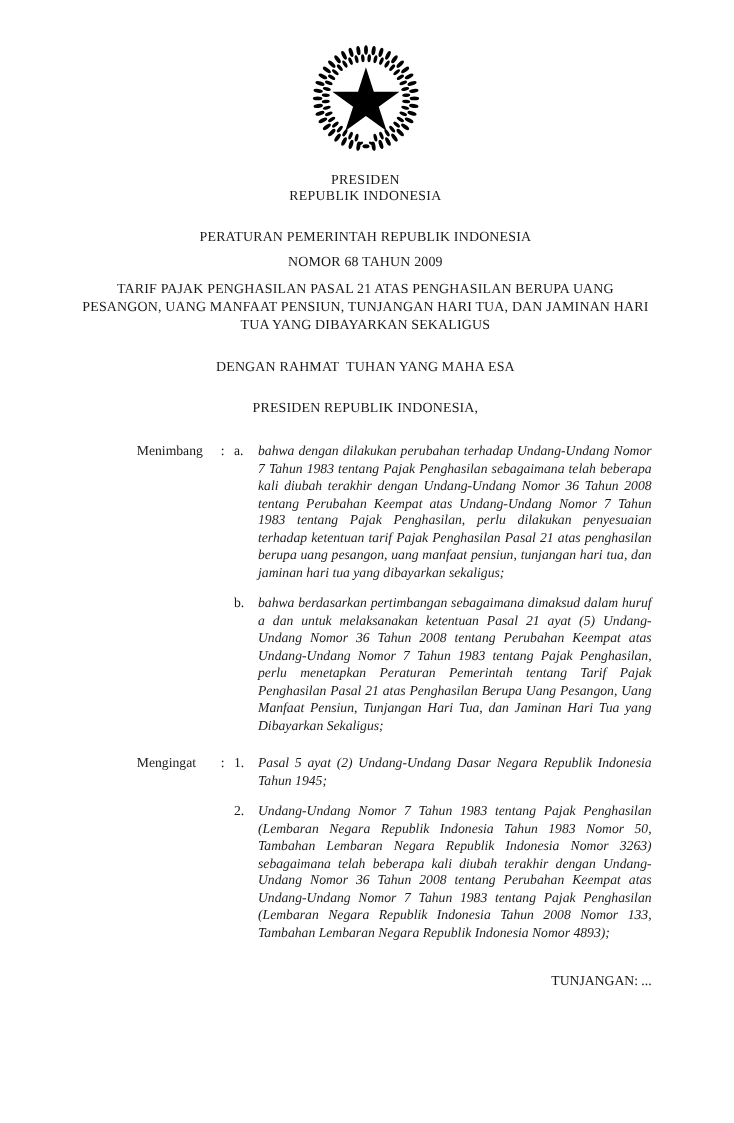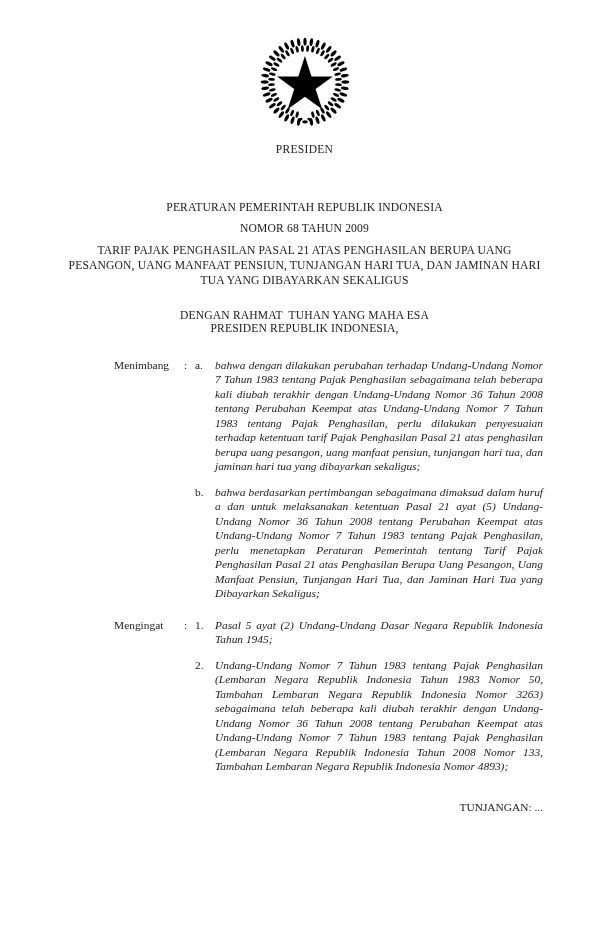--- a/index.html
+++ b/index.html
@@ -39,41 +39,42 @@
     margin-top: 9px;
     text-align: center;
     font-size: 11.5px;
     line-height: 13.5px;
     letter-spacing: 0.3px;
   }
   .emblem-caption div { white-space: nowrap; }
 
   
   .title-block {
-    margin-top: 40px;
+    margin-top: 16px;
     text-align: center;
     font-size: 11.6px;
     line-height: 21px;
     letter-spacing: 0.15px;
   }
   .title-main {
     margin-top: 4px;
     padding: 0 66px;
     line-height: 15px;
     text-align: center;
   }
 
   .rahmat {
     margin-top: 21px;
     text-align: center;
     font-size: 11.6px;
     letter-spacing: 0.15px;
     white-space: pre;
   }
   .presiden-line {
+    margin-top: 21px;
     text-align: center;
     font-size: 11.6px;
     letter-spacing: 0.15px;
   }
 
   
   .clauses {
     margin-top: 23px;
     padding-left: 66px;
     padding-right: 66px;
@@ -237,20 +238,21 @@
           </g>
 
           <polygon points="100,40 117.6,94.2 174.6,94.2 128.5,127.6 146.1,181.8 100,148.4 53.9,181.8 71.5,127.6 25.4,94.2 82.4,94.2" transform="translate(0,-7) scale(0.78) translate(28,28)"></polygon>
         </g>
       </svg>
     </span>
   </div>
 
   <div class="emblem-caption">
     <div>PRESIDEN</div>
+    <div>REPUBLIK INDONESIA</div>
   </div>
 
   <div class="title-block">
     <div>PERATURAN PEMERINTAH REPUBLIK INDONESIA</div>
     <div>NOMOR 68 TAHUN 2009</div>
     <div class="title-main">TARIF PAJAK PENGHASILAN PASAL 21 ATAS PENGHASILAN BERUPA UANG PESANGON, UANG MANFAAT PENSIUN, TUNJANGAN HARI TUA, DAN JAMINAN HARI TUA YANG DIBAYARKAN SEKALIGUS</div>
   </div>
 
   <div class="rahmat">DENGAN RAHMAT  TUHAN YANG MAHA ESA</div>
   <div class="presiden-line">PRESIDEN REPUBLIK INDONESIA,</div>

